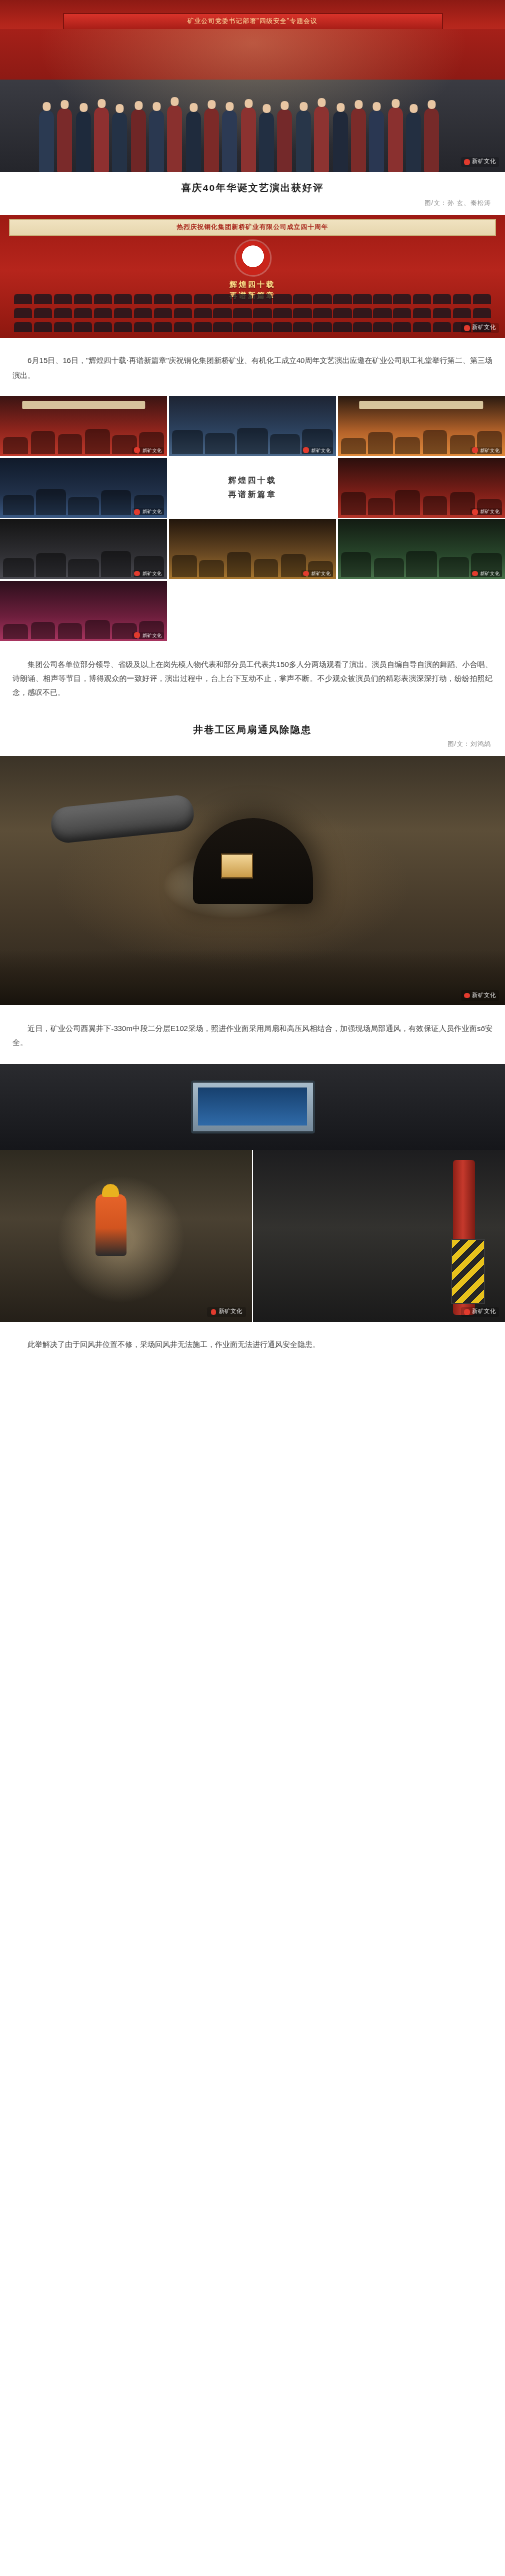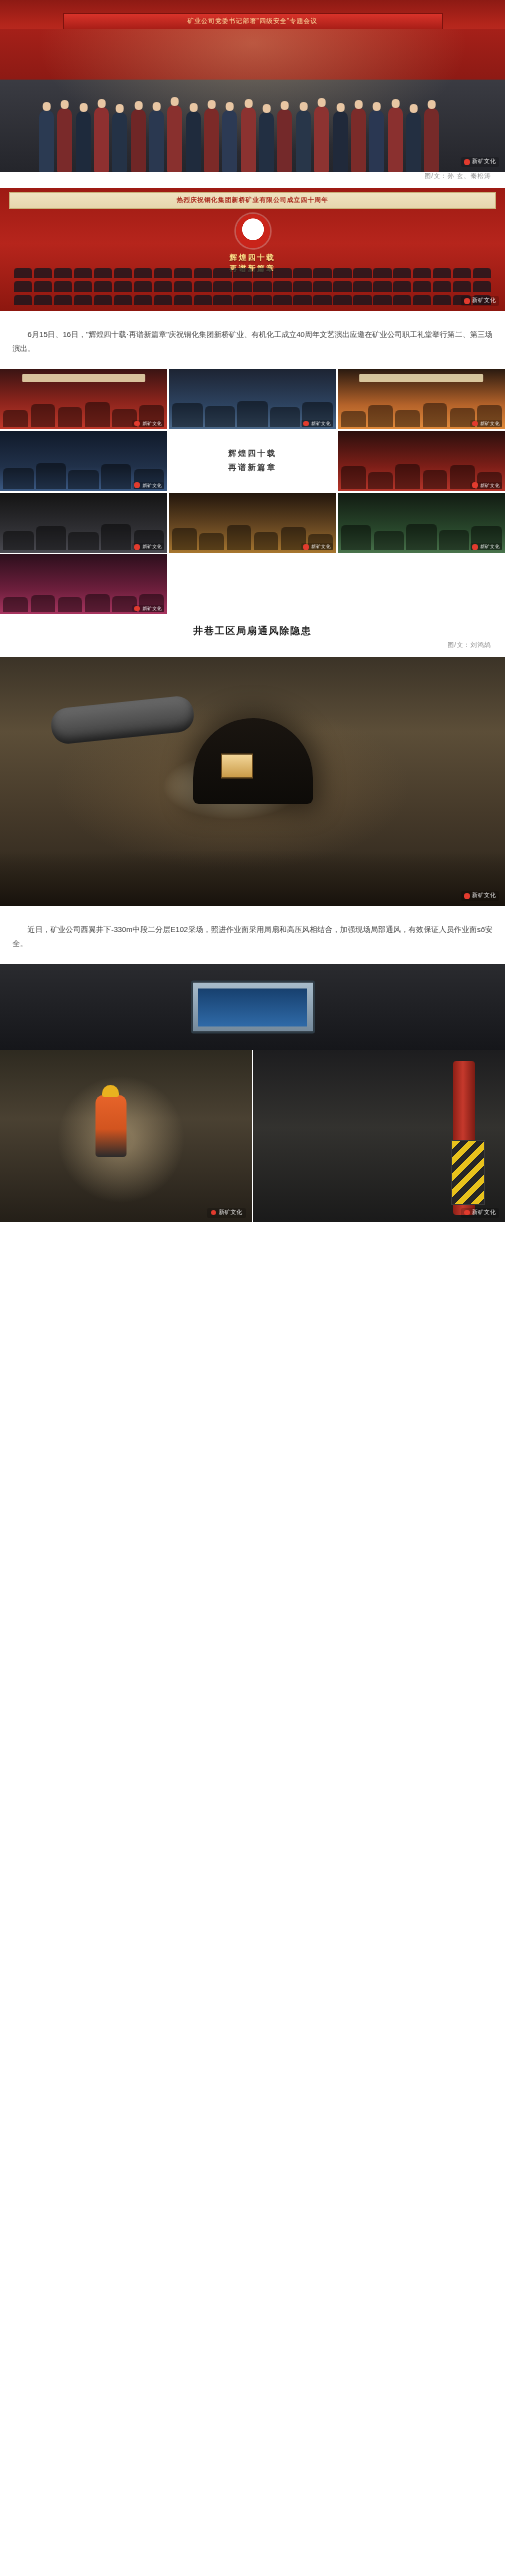--- a/index.html
+++ b/index.html
@@ -356,20 +356,21 @@
       </div>
     </div>
     <div class="wm">
       <span class="wm-dot"></span>
       <span>新矿文化</span>
     </div>
   </div>
 
 
 
+  <div class="art-title">喜庆40年华诞文艺演出获好评</div>
   <div class="art-byline">图/文：孙   玄、秦松涛</div>
 
   <div class="photo grouphoto">
     <div class="gp-banner">热烈庆祝铜化集团新桥矿业有限公司成立四十周年</div>
     <div class="gp-logo"></div>
     <div class="gp-sub">
       <div>辉煌四十载</div>
       <div>再谱新篇章</div>
     </div>
     <div class="gp-rows">
@@ -595,20 +596,21 @@
           <i style="height:18px"></i>
         </div>
       <div class="wm">
           <span class="wm-dot"></span>
           <span>新矿文化</span>
         </div>
     </div>
 
   </div>
 
+  <p class="para">集团公司各单位部分领导、省级及以上在岗先模人物代表和部分员工代表共150多人分两场观看了演出。演员自编自导自演的舞蹈、小合唱、诗朗诵、相声等节目，博得观众的一致好评，演出过程中，台上台下互动不止，掌声不断。不少观众被演员们的精彩表演深深打动，纷纷拍照纪念，感叹不已。</p>
 
 
   <div class="art-title">井巷工区局扇通风除隐患</div>
   <div class="art-byline">图/文：刘鸿鸪</div>
 
   <div class="photo tunnel">
     <div class="duct"></div>
     <div class="arch"></div>
     <div class="lightbox"></div>
     <div class="rail"></div>
@@ -635,16 +637,17 @@
     <div class="photo duo-right">
       <div class="pipe-red"></div>
       <div class="hazard"></div>
       <div class="wm">
         <span class="wm-dot"></span>
         <span>新矿文化</span>
       </div>
     </div>
   </div>
 
+  <p class="para">此举解决了由于回风井位置不修，采场回风井无法施工，作业面无法进行通风安全隐患。</p>
 
   <div class="footer-space"></div>
 </div>
 
 
 </body></html>

